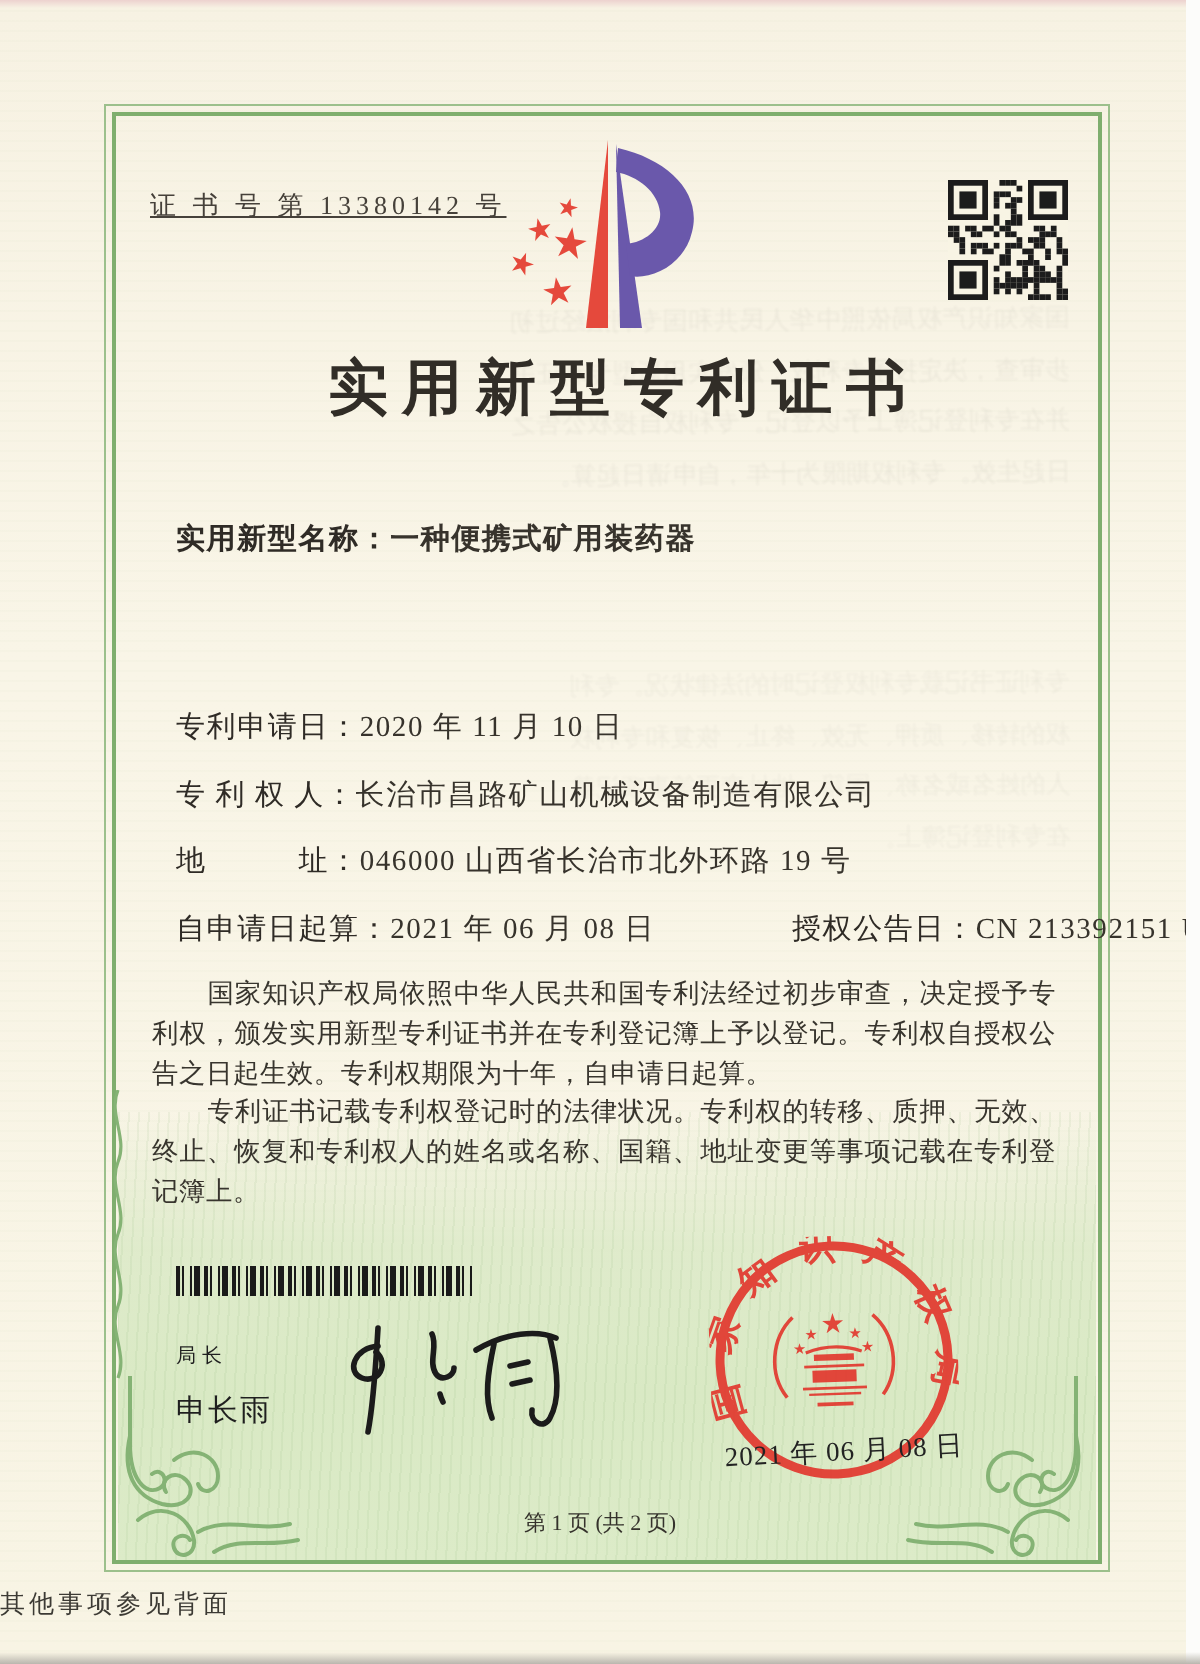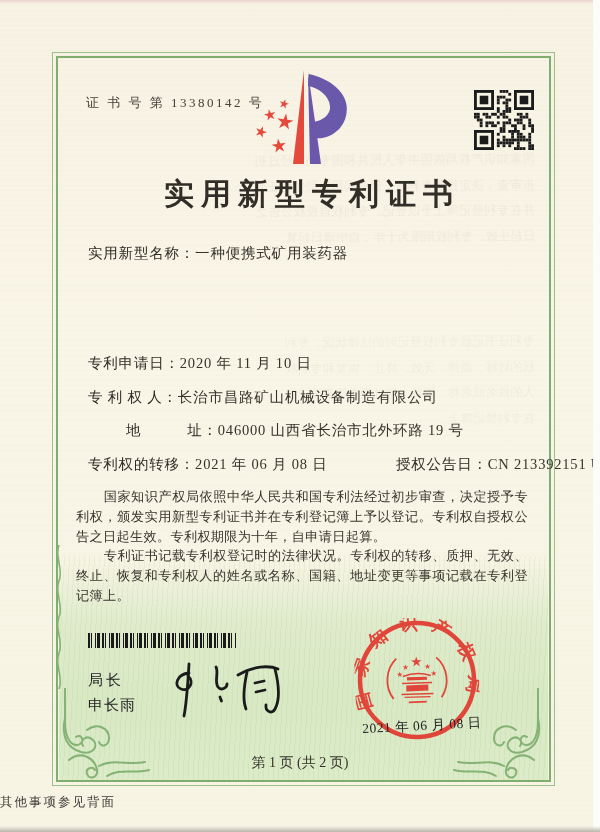--- a/index.html
+++ b/index.html
@@ -15,43 +15,43 @@
   .scan-right{position:absolute;top:0;right:0;width:7px;height:100%;background:#fcfcfa;}
   .scan-bottom{position:absolute;left:0;right:0;bottom:0;height:6px;
          background:linear-gradient(180deg,rgba(0,0,0,0),#b9b6ae);}
   .border-outer{position:absolute;left:52px;top:52px;width:501px;height:732px;
          border:1px solid #9cc08c;}
   .border-inner{position:absolute;left:3px;top:3px;right:3px;bottom:3px;border:2px solid #7fae6e;}
   .green-zone{position:absolute;left:59px;top:556px;width:489px;height:226px;
          background:linear-gradient(180deg,rgba(219,235,200,0) 0%,rgba(215,232,195,.75) 30%,#d9e9c4 62%,#dcebc8 100%);}
   .green-zone::after{content:"";position:absolute;inset:0;
          background:repeating-linear-gradient(93deg,rgba(130,176,112,.10) 0 1px,transparent 1px 5px);}
-  .cert-no{position:absolute;left:86px;top:94px;font-size:13px;letter-spacing:2.5px;color:#46413a;}
+  .cert-no{position:absolute;left:75px;top:94px;font-size:13px;letter-spacing:2.5px;color:#46413a;text-decoration:underline;}
   .title{position:absolute;left:0;right:0;top:174px;text-align:center;font-size:30px;
          font-weight:700;letter-spacing:7px;color:#312d27;padding-left:24px;}
   .frow{position:absolute;left:88px;font-size:14.5px;color:#37332c;letter-spacing:.8px;white-space:nowrap;}
   .frow .lab{color:#2f2b26;}
   .grant2{position:absolute;left:308px;top:0;}
   .paras{position:absolute;left:76px;top:487px;width:452px;font-size:13.2px;line-height:1.5;
          color:#38352e;text-align:justify;}
   .paras p{margin:0;text-indent:2.1em;letter-spacing:.3px;}
   .ghost{position:absolute;transform:scaleX(-1) rotate(.5deg);color:#2a2a2a;
          font-size:12.5px;line-height:2.05;filter:blur(.5px);pointer-events:none;text-align:justify;}
   .barcode{position:absolute;left:88px;top:633px;width:148px;height:15px;
      background:repeating-linear-gradient(90deg,#1a1a1a 0 2px,rgba(0,0,0,0) 2px 3px,#1a1a1a 3px 4px,
         rgba(0,0,0,0) 4px 7px,#1a1a1a 7px 8px,rgba(0,0,0,0) 8px 9px,#1a1a1a 9px 12px,rgba(0,0,0,0) 12px 14px);}
-  .signer-title{position:absolute;left:88px;top:671px;font-size:15px;letter-spacing:3px;color:#1f1f1f;
+  .signer-title{position:absolute;left:88px;top:671px;font-size:10px;letter-spacing:3px;color:#1f1f1f;
          font-family:Liberation Serif, serif;}
   .signer-name{position:absolute;left:88px;top:696px;font-size:15px;letter-spacing:1px;color:#1f1f1f;
          font-family:Liberation Serif, serif;}
   .sig-svg{position:absolute;left:168px;top:658px;}
   .seal-svg{position:absolute;left:355px;top:618px;opacity:.93;transform:rotate(-2deg);}
   .seal-date{position:absolute;left:352px;top:717px;width:140px;text-align:center;font-size:13.5px;
          color:#232323;letter-spacing:.5px;transform:rotate(-3deg);white-space:nowrap;}
-  .pagination{position:absolute;left:0;right:0;top:754px;text-align:center;font-size:14px;color:#35322c;}
+  .pagination{position:absolute;left:0;right:0;top:754px;text-align:center;font-size:11px;color:#35322c;}
   .back-note{position:absolute;left:0;right:0;top:794px;text-align:left;font-size:12.5px;
          color:#3c3a34;letter-spacing:2px;}
   .qr{position:absolute;left:474px;top:90px;width:60px;height:60px;}
   .logo{position:absolute;left:238px;top:60px;}
   .flourish{position:absolute;}
   .fl-l{left:57px;top:688px;}
   .fl-r{left:451px;top:688px;transform:scaleX(-1);}
   .edge-orn{position:absolute;left:51px;top:545px;}
 </style>
 </head>
@@ -216,34 +216,34 @@
       <rect x="42" y="0" width="21" height="21" fill="#1c1c1c"></rect>
       <rect x="45" y="3" width="15" height="15" fill="#f8f4e4"></rect>
       <rect x="48" y="6" width="9" height="9" fill="#1c1c1c"></rect>
       <rect x="0" y="42" width="21" height="21" fill="#1c1c1c"></rect>
       <rect x="3" y="45" width="15" height="15" fill="#f8f4e4"></rect>
       <rect x="6" y="48" width="9" height="9" fill="#1c1c1c"></rect>
     </svg>
 
   <div class="title">实用新型专利证书</div>
 
-  <div class="frow" style="top:244px;">
+  <div class="frow" style="top:260px;font-weight:bold;">
     <span class="lab">实用新型名称：</span><span>一种便携式矿用装药器</span>
   </div>
   <div class="frow" style="top:354px;">
     <span class="lab">专利申请日：</span><span>2020 年 11 月 10 日</span>
   </div>
   <div class="frow" style="top:388px;font-family:Liberation Serif, serif;">
     <span class="lab">专 利 权 人：</span><span>长治市昌路矿山机械设备制造有限公司</span>
   </div>
-  <div class="frow" style="top:421px;margin-left:38px;">
+  <div class="frow" style="top:421px;">
     <span class="lab">地　　　址：</span><span>046000 山西省长治市北外环路 19 号</span>
   </div>
   <div class="frow" style="top:455px;width:460px;">
-    <span class="lab">专利权的转移：</span><span>2021 年 06 月 08 日</span>
+    <span class="lab">自申请日起算：</span><span>2021 年 06 月 08 日</span>
     <span class="grant2">
       <span class="lab">授权公告日：</span><span>CN 213392151 U</span>
     </span>
   </div>
 
   <div class="paras">
     <p>国家知识产权局依照中华人民共和国专利法经过初步审查，决定授予专利权，颁发实用新型专利证书并在专利登记簿上予以登记。专利权自授权公告之日起生效。专利权期限为十年，自申请日起算。</p>
     <p>专利证书记载专利权登记时的法律状况。专利权的转移、质押、无效、终止、恢复和专利权人的姓名或名称、国籍、地址变更等事项记载在专利登记簿上。</p>
   </div>
 

